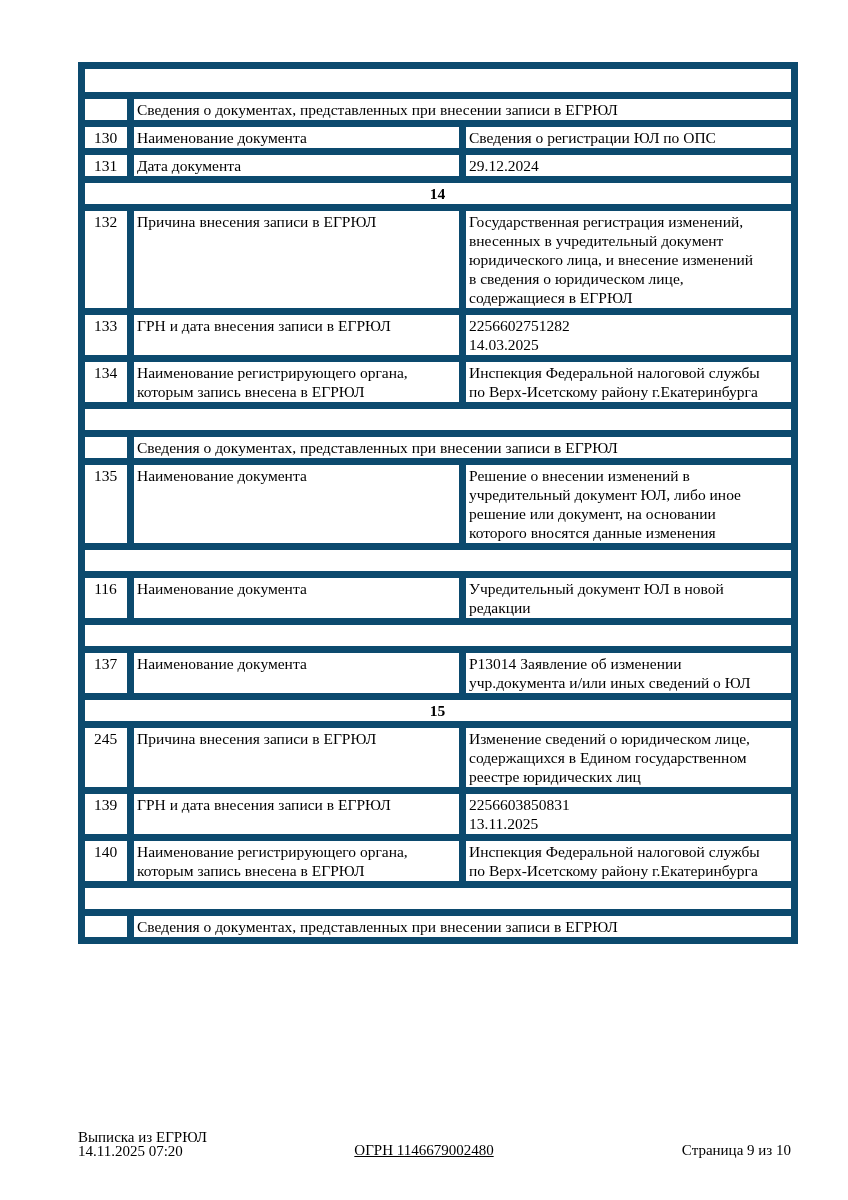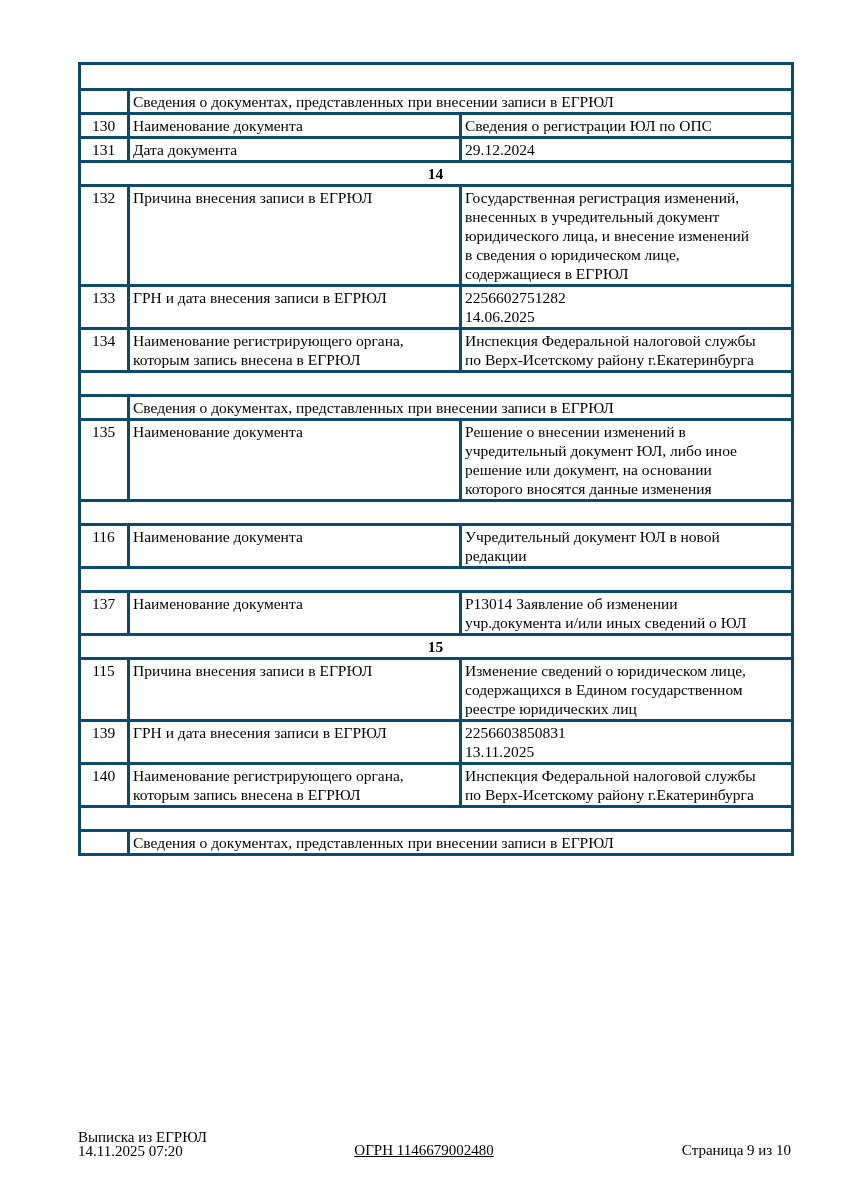--- a/index.html
+++ b/index.html
@@ -22,21 +22,21 @@
     top: 62px;
     width: 713px;
     border-collapse: collapse;
     table-layout: fixed;
     font-family: "Liberation Serif", serif;
     font-size: 15.5px;
     line-height: 19px;
     color: #000000;
   }
   table.doc-table td {
-    border: 3px solid #0c4a6e;
+    border: 7px solid #0c4a6e;
     padding: 1px 4px 1px 3px;
     vertical-align: top;
     white-space: pre-line;
     overflow: hidden;
   }
   td.num {
     text-align: center;
     padding-left: 1px;
     padding-right: 1px;
   }
@@ -126,21 +126,21 @@
 внесенных в учредительный документ
 юридического лица, и внесение изменений
 в сведения о юридическом лице,
 содержащиеся в ЕГРЮЛ</td>
       </tr>
 
       <tr>
         <td class="num">133</td>
         <td>ГРН и дата внесения записи в ЕГРЮЛ</td>
         <td>2256602751282
-14.06.2025</td>
+14.03.2025</td>
       </tr>
 
       <tr>
         <td class="num">134</td>
         <td>Наименование регистрирующего органа,
 которым запись внесена в ЕГРЮЛ</td>
         <td>Инспекция Федеральной налоговой службы
 по Верх-Исетскому району г.Екатеринбурга</td>
       </tr>
 
@@ -182,21 +182,21 @@
         <td>Наименование документа</td>
         <td>Р13014 Заявление об изменении
 учр.документа и/или иных сведений о ЮЛ</td>
       </tr>
 
       <tr class="section-row">
         <td colspan="3">15</td>
       </tr>
 
       <tr>
-        <td class="num">115</td>
+        <td class="num">245</td>
         <td>Причина внесения записи в ЕГРЮЛ</td>
         <td>Изменение сведений о юридическом лице,
 содержащихся в Едином государственном
 реестре юридических лиц</td>
       </tr>
 
       <tr>
         <td class="num">139</td>
         <td>ГРН и дата внесения записи в ЕГРЮЛ</td>
         <td>2256603850831

